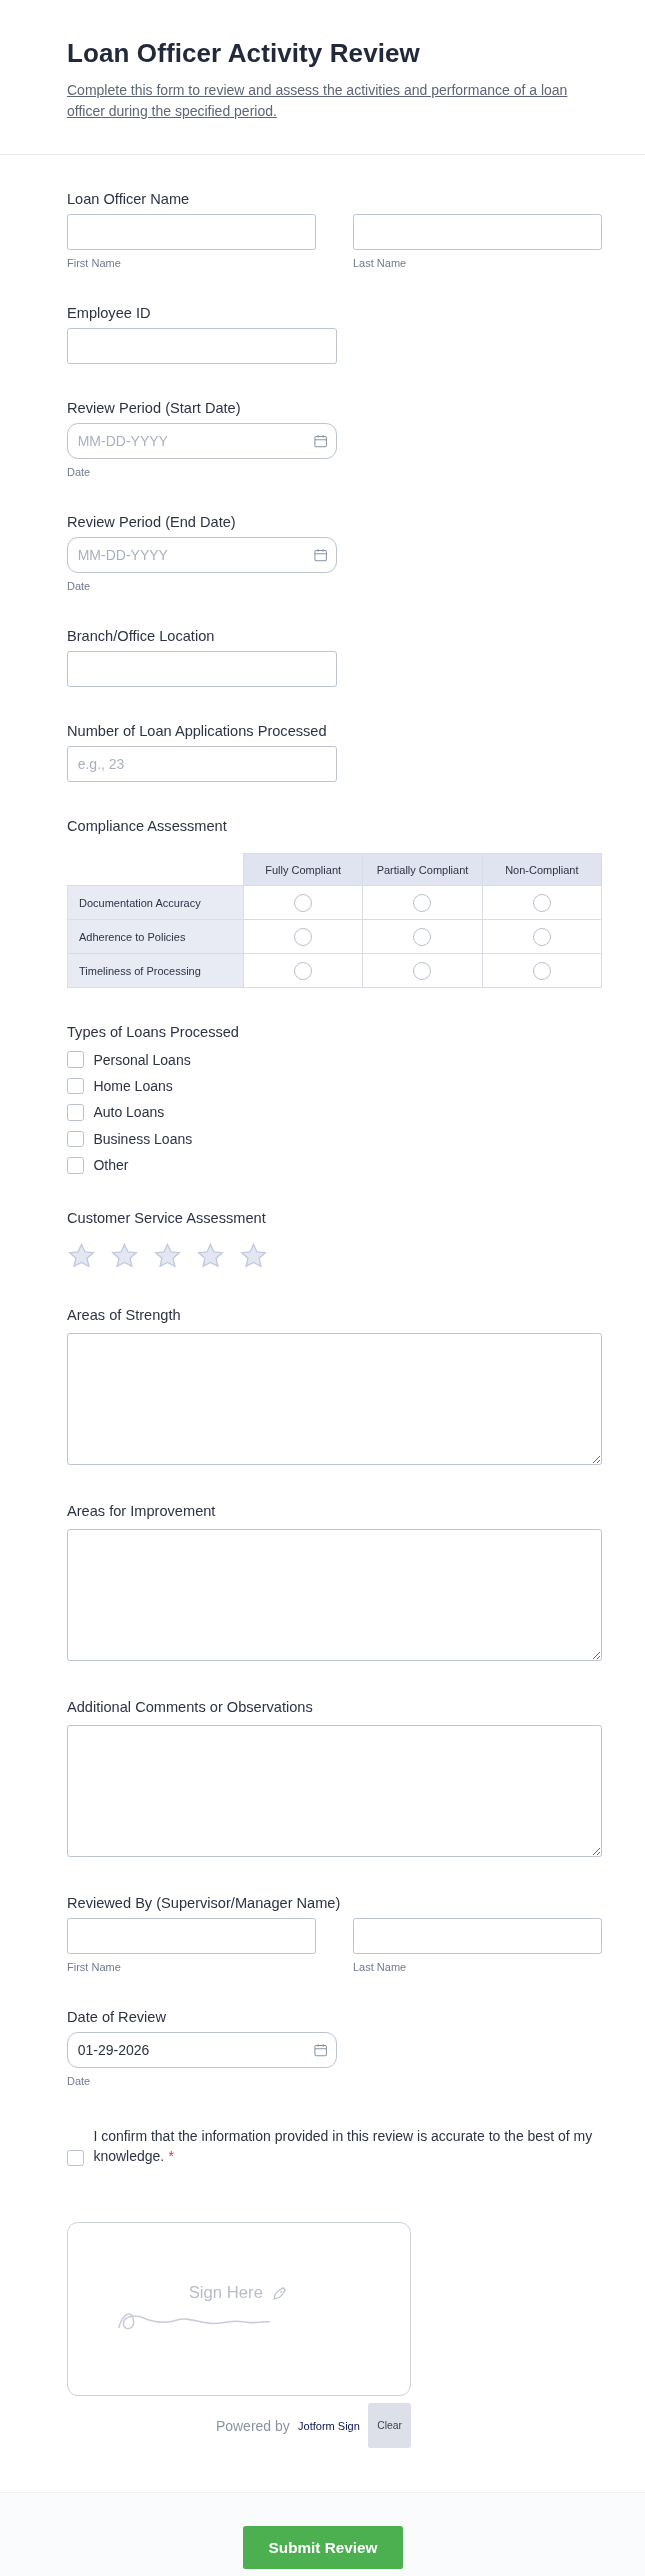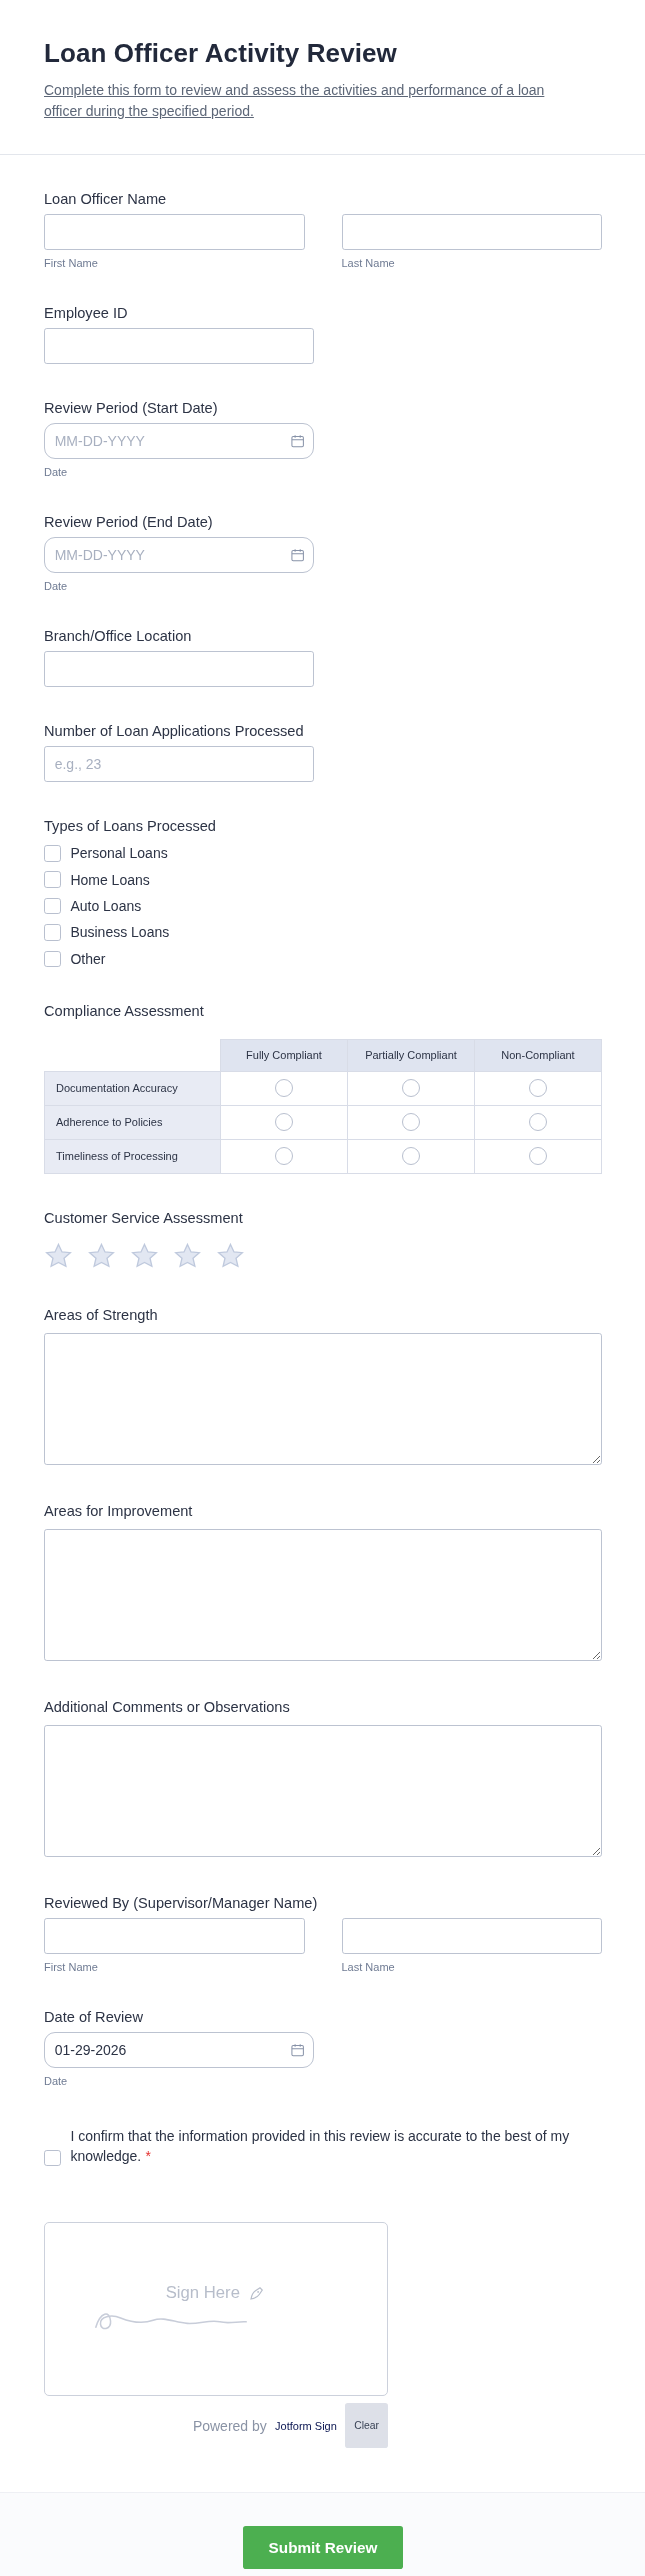--- a/index.html
+++ b/index.html
@@ -3,21 +3,21 @@
 <meta charset="utf-8">
 <style>
   * { box-sizing: border-box; }
   html, body { margin: 0; padding: 0; background: #ffffff; }
   body {
     width: 646px;
     font-family: "Liberation Sans", sans-serif;
     color: #2c3345;
   }
   .page { width: 646px; min-height: 2576px; display: flex; flex-direction: column; }
-  .content { padding: 0 44px; }
+  .content { padding: 0 44px; margin-left: 23px; }
 
   
   .header { padding-top: 38px; }
   .form-title { font-size: 26px; font-weight: 700; margin: 0 0 11px 0; color: #22293b; letter-spacing: 0.1px; }
   .form-subtitle { font-size: 14px; line-height: 1.5; color: #5c6677; margin: 0; max-width: 535px; text-decoration: underline; }
   .divider { border: 0; border-top: 0.7px solid #e3e6ec; margin: 32px 0 0 0; width: 100%; }
 
   
   .field { margin-top: 36px; }
   .q-label { font-size: 14.6px; font-weight: 500; color: #2c3345; margin-bottom: 7px; }
@@ -64,21 +64,21 @@
   }
 
   
   .confirm { display: flex; align-items: flex-end; margin-top: 39px; cursor: pointer; }
   .confirm .checkbox { margin-top: 2.1px; }
   .confirm-text { font-size: 14px; line-height: 1.45; color: #2c3345; margin-left: 9.7px; max-width: 500px; }
   .req-star { color: #e5302e; margin-left: 4.2px; }
 
   
   .field-signature { margin-top: 56px; }
-  .sign-box { width: 344px; height: 174px; border: 0.7px solid #ccd1dc; border-radius: 5px; margin-top: 9.7px; position: relative; background: #fff; cursor: crosshair; }
+  .sign-box { width: 344px; height: 174px; border: 0.7px solid #ccd1dc; border-radius: 11px; margin-top: 9.7px; position: relative; background: #fff; cursor: crosshair; }
   .sign-inner { position: absolute; inset: 0; display: flex; flex-direction: column; align-items: center; justify-content: center; }
   .sign-here-row { display: flex; align-items: center; gap: 8.3px; }
   .sign-here-text { font-size: 16.7px; color: #b7bdca; }
   .squiggle { margin-top: 1.4px; margin-right: 90px; line-height: 0; }
   .sign-footer { width: 344px; display: flex; justify-content: flex-end; align-items: center; gap: 8.3px; margin-top: 7px; }
   .powered-by { font-size: 14px; color: #8a93a5; }
   .brand { font-size: 11px; font-weight: 400; color: #0a1551; }
   .clear-btn { font-family: "Liberation Sans", sans-serif; font-size: 10.4px; color: #3a4356; background: #dde0e8; border: none; border-radius: 2.8px; padding: 17px 9px; cursor: pointer; }
 
   
@@ -158,46 +158,20 @@
     </section>
 
     <section class="field">
       <div class="q-label">Branch/Office Location</div>
       <input type="text" class="text-input half" style="">
     </section>
 
     <section class="field">
       <div class="q-label">Number of Loan Applications Processed</div>
       <input type="text" class="text-input half" placeholder="e.g., 23" style="">
-    </section>
-
-    <section class="field">
-      <div class="q-label">Types of Loans Processed</div>
-      <div class="options">
-        <label class="option">
-          <span class="checkbox"></span>
-          <span class="option-label">Personal Loans</span>
-        </label>
-        <label class="option">
-          <span class="checkbox"></span>
-          <span class="option-label">Home Loans</span>
-        </label>
-        <label class="option">
-          <span class="checkbox"></span>
-          <span class="option-label">Auto Loans</span>
-        </label>
-        <label class="option">
-          <span class="checkbox"></span>
-          <span class="option-label">Business Loans</span>
-        </label>
-        <label class="option">
-          <span class="checkbox"></span>
-          <span class="option-label">Other</span>
-        </label>
-      </div>
     </section>
 
     <section class="field">
       <div class="q-label">Compliance Assessment</div>
       <table class="matrix">
         <colgroup>
             <col class="c0">
             <col>
             <col>
             <col>
@@ -227,20 +201,46 @@
             <th>Timeliness of Processing</th>
             <td class="cell"><span class="radio"></span></td>
             <td class="cell"><span class="radio"></span></td>
             <td class="cell"><span class="radio"></span></td>
           </tr>
         </tbody>
       </table>
     </section>
 
     <section class="field">
+      <div class="q-label">Types of Loans Processed</div>
+      <div class="options">
+        <label class="option">
+          <span class="checkbox"></span>
+          <span class="option-label">Personal Loans</span>
+        </label>
+        <label class="option">
+          <span class="checkbox"></span>
+          <span class="option-label">Home Loans</span>
+        </label>
+        <label class="option">
+          <span class="checkbox"></span>
+          <span class="option-label">Auto Loans</span>
+        </label>
+        <label class="option">
+          <span class="checkbox"></span>
+          <span class="option-label">Business Loans</span>
+        </label>
+        <label class="option">
+          <span class="checkbox"></span>
+          <span class="option-label">Other</span>
+        </label>
+      </div>
+    </section>
+
+    <section class="field">
       <div class="q-label">Customer Service Assessment</div>
       <div class="stars">
         <span class="star">
           <svg width="29" height="29" viewBox="0 0 24 24">
               <path d="M12 2l2.9 6.26 6.87.6-5.2 4.52 1.55 6.72L12 16.9 5.88 20.1l1.55-6.72-5.2-4.52 6.87-.6z" fill="#e2e7f2" stroke="#bfc9dd" stroke-width="1.1"></path>
             </svg>
         </span>
         <span class="star">
           <svg width="29" height="29" viewBox="0 0 24 24">
               <path d="M12 2l2.9 6.26 6.87.6-5.2 4.52 1.55 6.72L12 16.9 5.88 20.1l1.55-6.72-5.2-4.52 6.87-.6z" fill="#e2e7f2" stroke="#bfc9dd" stroke-width="1.1"></path>

